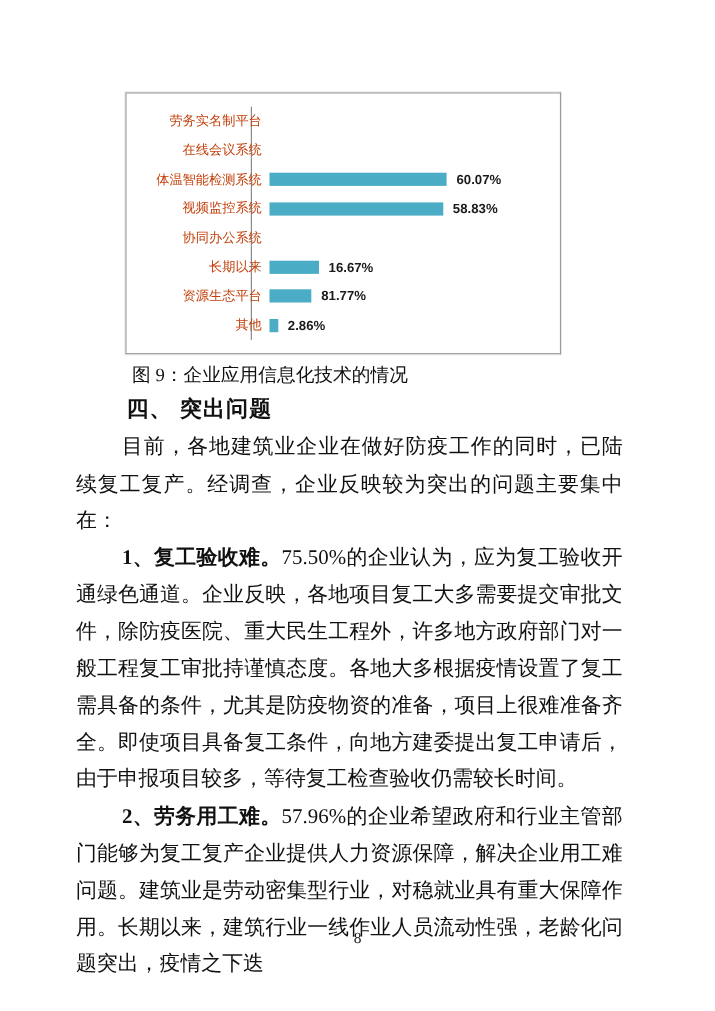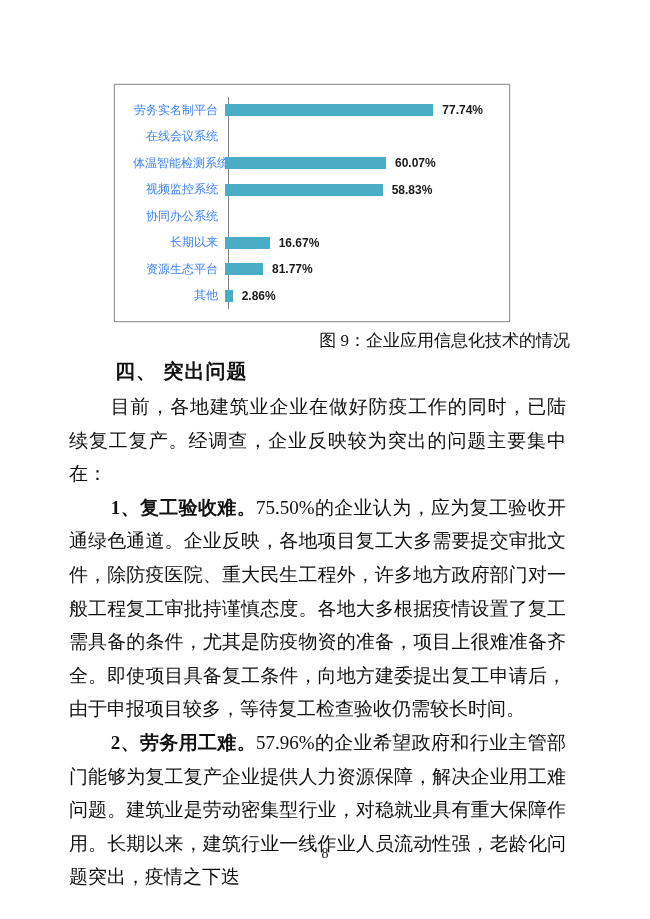--- a/index.html
+++ b/index.html
@@ -45,28 +45,28 @@
     bottom: 12px;
     width: 1px;
     background: #7f7f7f;
   }
   .chart-row {
     flex: 1;
     display: flex;
     align-items: center;
   }
   .cat-label {
-    width: 110px;
+    width: 130px;
     box-sizing: border-box;
     padding-right: 7px;
     text-align: right;
     font-size: 12px;
     line-height: 13px;
     font-family: "Liberation Serif", "DejaVu Serif", serif;
-    color: #3b82f6;
+    color: #c2410c;
     white-space: nowrap;
     padding-left: 18px;
   }
   .bar-area {
     flex: 1;
     display: flex;
     align-items: center;
   }
   .bar {
     height: 12px;
@@ -79,21 +79,21 @@
     color: #1a1a1a;
     white-space: nowrap;
   }
 
   
   .fig-caption {
     position: absolute;
     top: 329px;
     left: 120px;
     width: 450px;
-    text-align: right;
+    text-align: left;
     font-size: 17px;
     color: #111111;
   }
   .section-heading {
     position: absolute;
     top: 358px;
     left: 115px;
     font-family: "Liberation Sans", "DejaVu Sans", sans-serif;
     font-weight: bold;
     font-size: 20px;
@@ -130,24 +130,20 @@
 </head>
 <body>
 
 <div class="page">
 
   <figure class="chart-box" style="margin:0">
     <div class="chart-axis"></div>
     <div class="chart-rows">
         <div class="chart-row">
           <div class="cat-label">劳务实名制平台</div>
-          <div class="bar-area">
-            <div class="bar" style="width: 208.3px; background: rgb(75, 172, 198);"></div>
-            <div class="bar-value">77.74%</div>
-          </div>
         </div>
         <div class="chart-row">
           <div class="cat-label">在线会议系统</div>
         </div>
         <div class="chart-row">
           <div class="cat-label">体温智能检测系统</div>
           <div class="bar-area">
             <div class="bar" style="width: 161px; background: rgb(75, 172, 198);"></div>
             <div class="bar-value">60.07%</div>
           </div>

